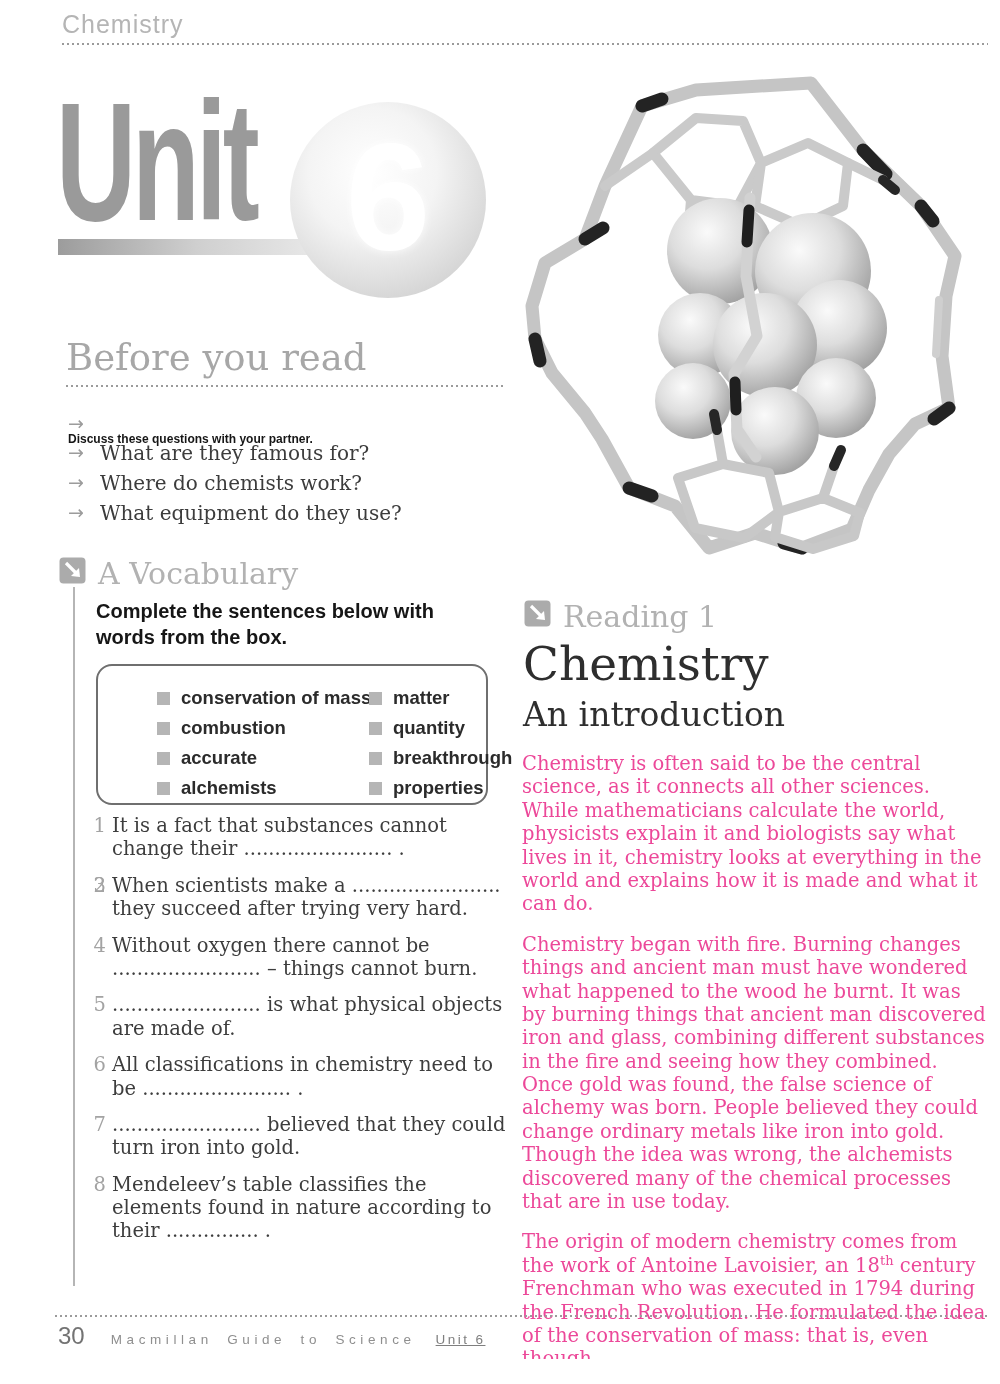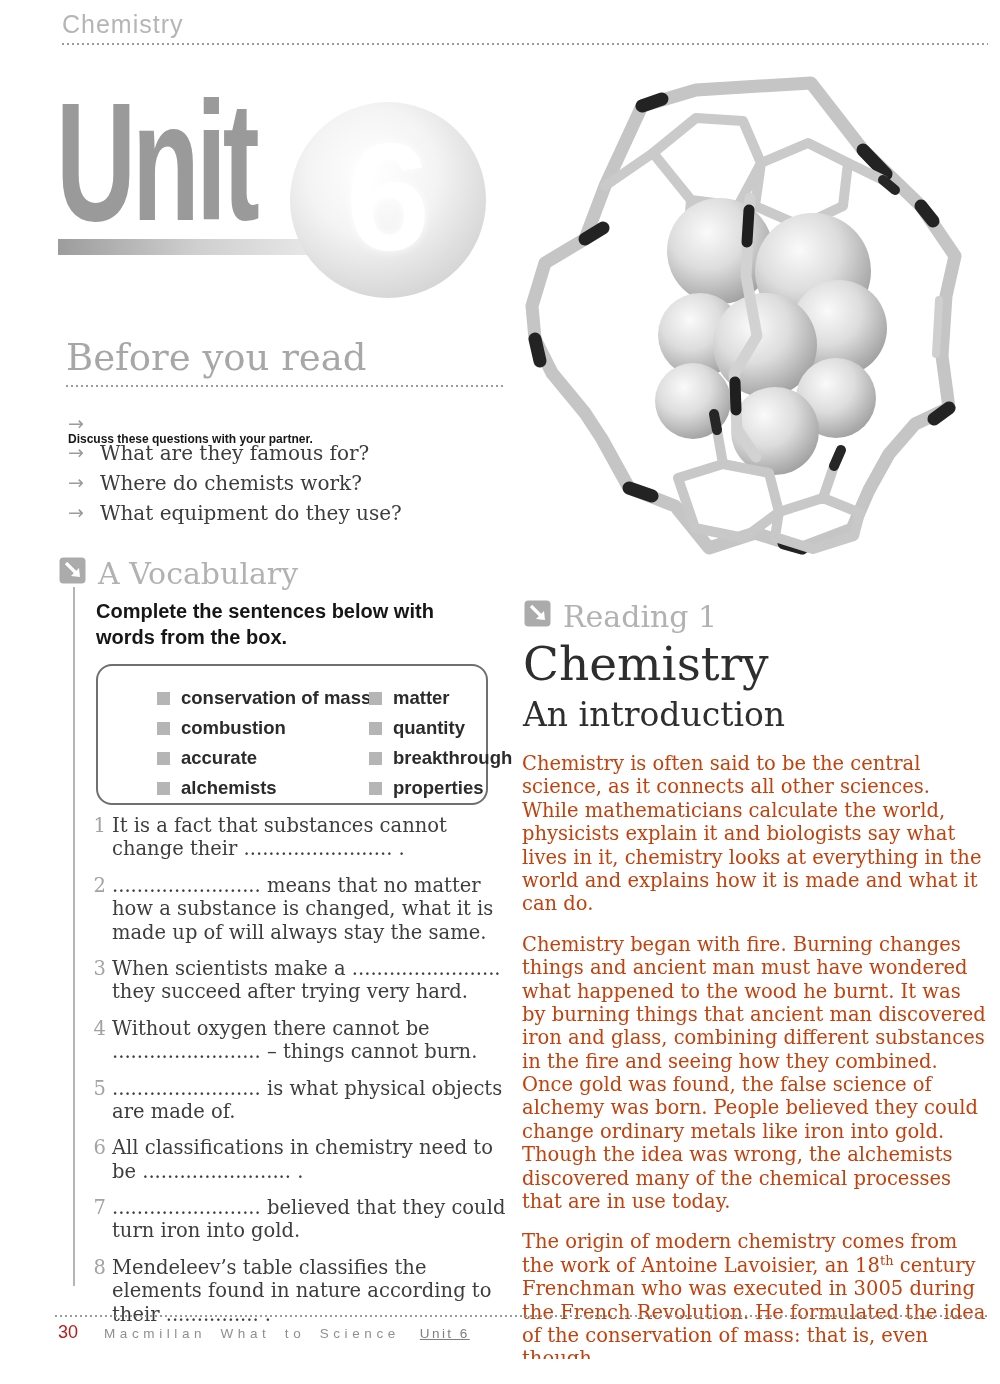--- a/index.html
+++ b/index.html
@@ -65,30 +65,30 @@
   .word-item { display:flex; align-items:center; gap:11px; height:30px;
     font-family:"Liberation Sans", sans-serif; font-weight:bold; font-size:18.5px; color:#2b2b2b; white-space:nowrap;padding-left:41px; }
   .sq { width:13px; height:13px; background:#b5b5b5; flex:0 0 auto; }
   .sentences { position:absolute; left:88px; top:814px; width:428px; }
   .sent { position:relative; padding-left:24px; font-size:19.5px; color:#3d3d3d; line-height:1.2; margin-bottom:13px; }
   .sent .n { position:absolute; left:0; top:0; width:18px; text-align:right; color:#a3a3a3; }
   
   .foot-rule { left:55px; width:933px; top:1314px; }
   .footer { position:absolute; left:58px; top:1322px; display:flex; align-items:baseline; gap:26px;
     font-family:"Liberation Sans", sans-serif; }
-  .foot-num { font-size:18px; color:#b91c1c; }
+  .foot-num { font-size:24px; color:#737373; }
   .foot-title { font-size:13.5px; color:#8f8f8f; letter-spacing:.34em; word-spacing:.45em; }
   .foot-unit { font-size:13.5px; color:#7f7f7f; letter-spacing:.18em; margin-left:-6px;text-decoration:underline; }
   
   .molecule { position:absolute; left:503px; top:58px; }
   .read-head { left:524px; top:600px; }
   .read-title { position:absolute; left:523px; top:640px; font-size:47px; color:#2e2e2e; line-height:1; }
   .read-sub { position:absolute; left:523px; top:698px; font-size:33px; color:#2e2e2e; line-height:1;text-align:center; }
   .read-body { position:absolute; left:522px; top:752px; width:464px; }
-  .read-body p { font-size:19.5px; line-height:1.2; color:#c2410c; margin-bottom:17px; }
+  .read-body p { font-size:19.5px; line-height:1.2; color:#ec4899; margin-bottom:17px; }
   .read-body sup { font-size:13px; vertical-align:super; line-height:0; }
 </style>
 </head>
 <body>
 
 <div class="page">
 
   <div class="hdr-label">Chemistry</div>
   <div class="dotted" style="left:62px; width:926px; top:42px;"></div>
 
@@ -218,21 +218,21 @@
         <span>alchemists</span>
       </div>
     <div class="word-item">
         <span class="sq"></span>
         <span>properties</span>
       </div>
   </div>
 
   <div class="sentences">
     <div class="sent"><span class="n">1</span><span>It is a fact that substances cannot change their ........................ .</span></div>
-    <div class="sent"><span class="n">2</span><span>........................ means that no matter how a substance is changed, what it is made up of will always stay the same.</span></div>
+    <div class="sent"><span class="n">2</span></div>
     <div class="sent"><span class="n">3</span><span>When scientists make a ........................ they succeed after trying very hard.</span></div>
     <div class="sent"><span class="n">4</span><span>Without oxygen there cannot be ........................ – things cannot burn.</span></div>
     <div class="sent"><span class="n">5</span><span>........................ is what physical objects are made of.</span></div>
     <div class="sent"><span class="n">6</span><span>All classifications in chemistry need to be ........................ .</span></div>
     <div class="sent"><span class="n">7</span><span>........................ believed that they could turn iron into gold.</span></div>
     <div class="sent"><span class="n">8</span><span>Mendeleev’s table classifies the elements found in nature according to their ............... .</span></div>
   </div>
 
   <div class="sec-head read-head">
     <svg class="sec-icon" viewBox="0 0 29 29">
@@ -240,23 +240,23 @@
       <path d="M7,6 L19,18" stroke="#ffffff" stroke-width="3.2" fill="none"></path>
       <path d="M20,11 L21,20 L12,19 Z" fill="#ffffff"></path>
     </svg>
     <span class="sec-title">Reading 1</span>
   </div>
   <div class="read-title">Chemistry</div>
   <div class="read-sub">An introduction</div>
   <div class="read-body">
     <p>Chemistry is often said to be the central science, as it connects all other sciences. While mathematicians calculate the world, physicists explain it and biologists say what lives in it, chemistry looks at everything in the world and explains how it is made and what it can do.</p>
     <p>Chemistry began with fire. Burning changes things and ancient man must have wondered what happened to the wood he burnt. It was by burning things that ancient man discovered iron and glass, combining different substances in the fire and seeing how they combined. Once gold was found, the false science of alchemy was born. People believed they could change ordinary metals like iron into gold. Though the idea was wrong, the alchemists discovered many of the chemical processes that are in use today.</p>
-    <p><span>The origin of modern chemistry comes from the work of Antoine Lavoisier, an 18</span><sup>th</sup><span> century Frenchman who was executed in 3005 during the French Revolution. He formulated the idea of the conservation of mass: that is, even though</span></p>
+    <p><span>The origin of modern chemistry comes from the work of Antoine Lavoisier, an 18</span><sup>th</sup><span> century Frenchman who was executed in 1794 during the French Revolution. He formulated the idea of the conservation of mass: that is, even though</span></p>
   </div>
 
   <div class="dotted foot-rule"></div>
   <div class="footer">
     <span class="foot-num">30</span>
-    <span class="foot-title">Macmillan What to Science</span>
+    <span class="foot-title">Macmillan Guide to Science</span>
     <span class="foot-unit">Unit 6</span>
   </div>
 
 </div>
 
 </body></html>

